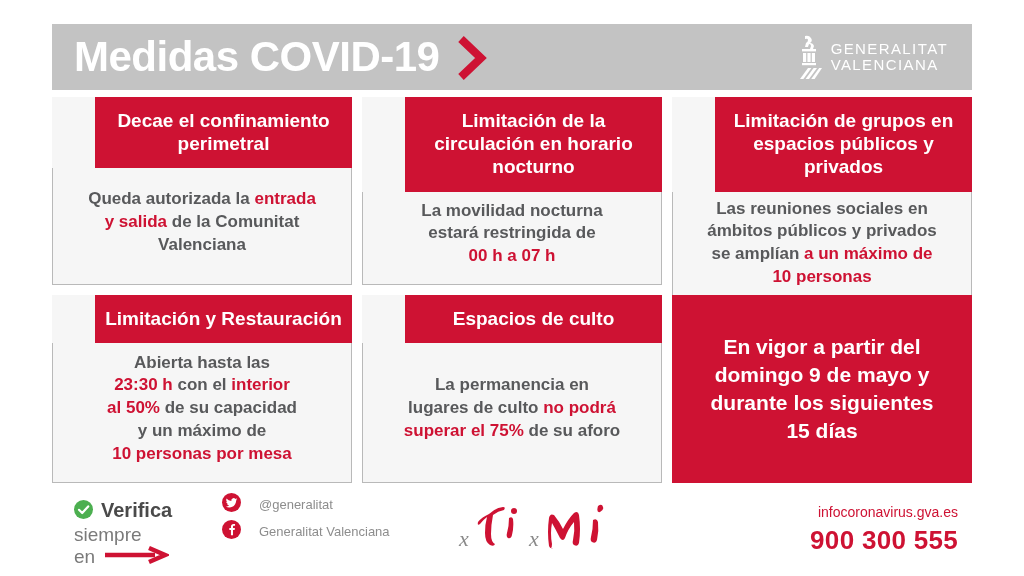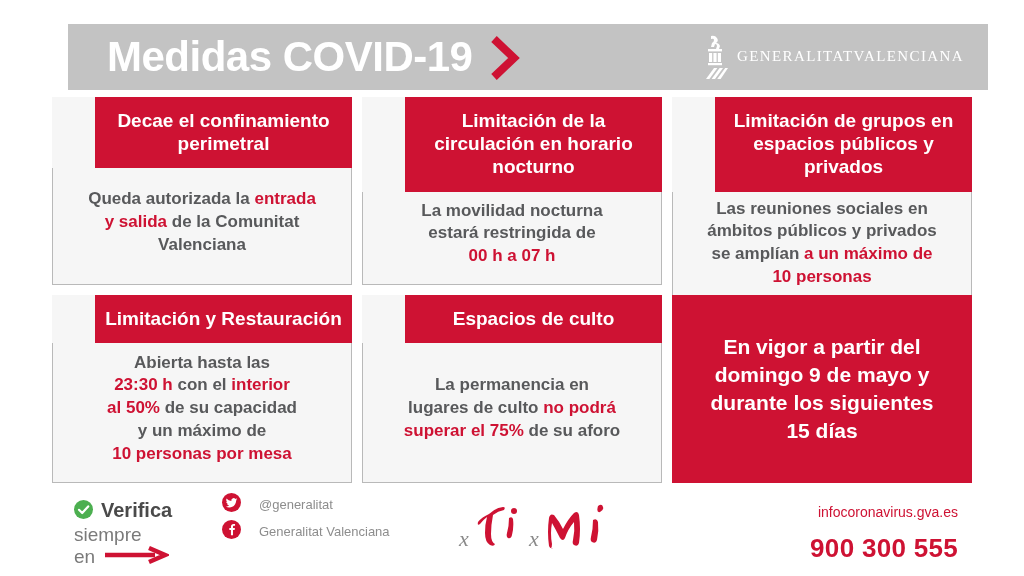--- a/index.html
+++ b/index.html
@@ -24,23 +24,22 @@
   .header-band {
     position: absolute;
     left: 52px;
     top: 24px;
     width: 920px;
     height: 66px;
     background: #c3c3c3;
     display: flex;
     align-items: center;
     justify-content: space-between;
-    padding: 0 18px 0 39px;
+    padding: 0 18px 0 22px;
     box-sizing: border-box;
-    margin-left: 16px;
   }
   .header-left {
     display: flex;
     align-items: center;
     gap: 16px;
   }
   .header-title {
     color: #ffffff;
     font-size: 42px;
     font-weight: bold;
@@ -61,22 +60,22 @@
     gap: 9px;
     padding-right: 6px;
   }
   .gva-mark {
     width: 26px;
     height: 44px;
     flex: none;
   }
   .gva-words {
     display: flex;
+    flex-direction: column;
     line-height: 1.06;
-    font-family: Liberation Serif, serif;
   }
   .gva-words span {
     color: #ffffff;
     font-size: 15px;
     font-weight: normal;
     letter-spacing: 1.4px;
   }
 
   
   .grid {
@@ -220,21 +219,21 @@
   .contact-block {
     position: absolute;
     right: 14px;
     top: 12px;
     text-align: right;
   }
   .contact-web {
     color: #ce1233;
     font-size: 14px;
     line-height: 1.2;
-    margin-bottom: 14px;
+    margin-bottom: 6px;
   }
   .contact-phone {
     color: #ce1233;
     font-size: 26px;
     font-weight: bold;
     line-height: 1.05;
     letter-spacing: 0.3px;
   }
 </style>
 </head>

